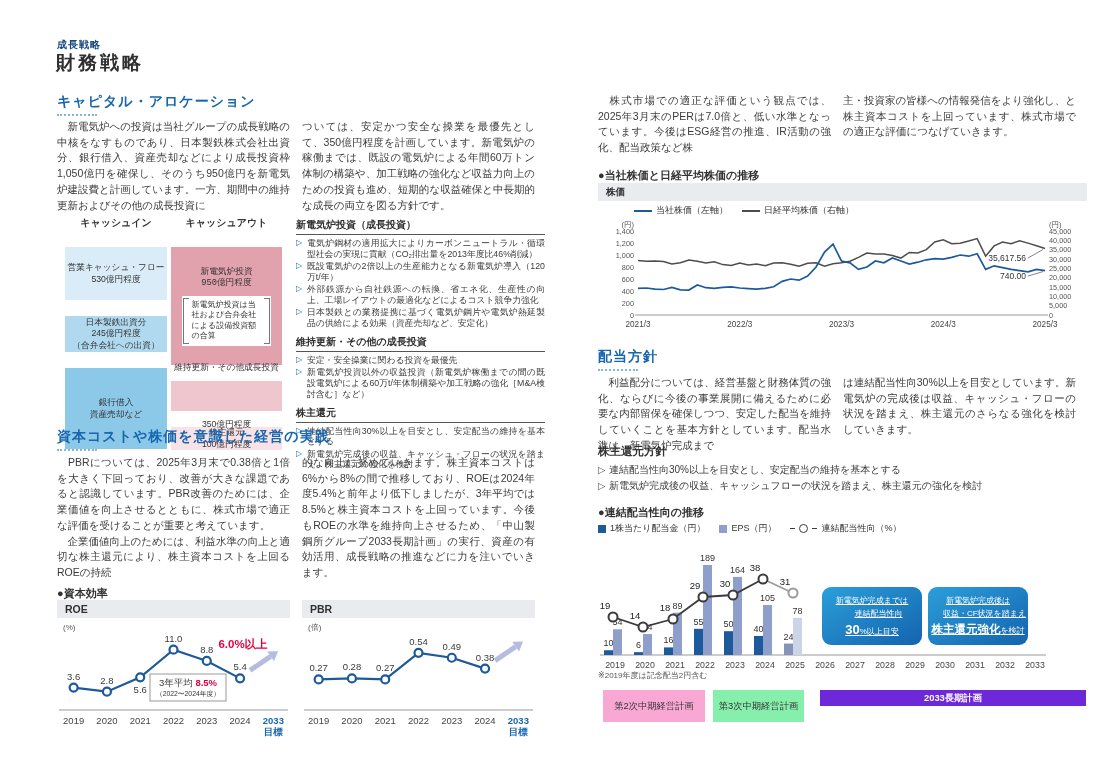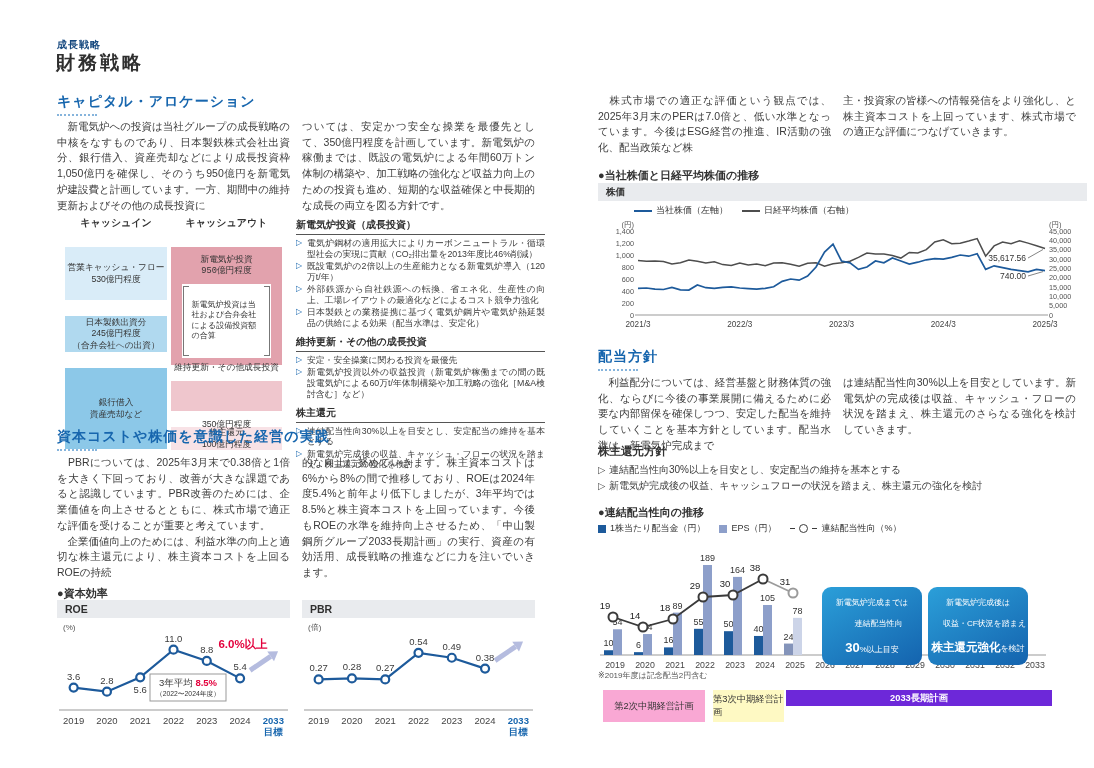--- a/index.html
+++ b/index.html
@@ -10,52 +10,52 @@
   .title{font-size:19px;font-weight:bold;color:#2f2f2f;letter-spacing:3px;}
   .sec-h{font-size:14px;font-weight:bold;color:#1766ae;letter-spacing:1px;}
   .sec-h::after{content:'';display:block;width:40px;border-bottom:2px dotted #86b4dc;margin-top:3px;}
   .para{font-size:10.5px;line-height:15.7px;text-align:justify;white-space:pre-line;color:#3a3a3a;}
   .sub-label{font-size:11px;font-weight:bold;color:#333;}
   .mini-h{font-size:11.5px;font-weight:bold;color:#333;}
   
   .cash-head{font-size:10px;font-weight:bold;text-align:center;color:#333;}
   .cash-box{box-sizing:border-box;display:flex;flex-direction:column;justify-content:center;align-items:center;
             text-align:center;font-size:8.7px;line-height:11.5px;color:#333;margin-bottom:2px;padding:2px;margin-top:16px;}
-  .bracket{position:relative;background:#fff;margin-top:6px;padding:16px 10px;font-size:8px;line-height:10.5px;text-align:left;width:84%;box-sizing:border-box;}
+  .bracket{position:relative;background:#fff;margin-top:6px;padding:4px 10px;font-size:8px;line-height:10.5px;text-align:left;width:84%;box-sizing:border-box;}
   .bracket::before{content:'';position:absolute;left:1px;top:2px;bottom:2px;width:5px;border:1px solid #777;border-right:none;}
   .bracket::after{content:'';position:absolute;right:1px;top:2px;bottom:2px;width:5px;border:1px solid #777;border-left:none;}
   
   .panel{margin-bottom:6px;}
   .panel-h{font-size:10px;font-weight:bold;color:#2f2f2f;border-bottom:1.5px solid #555;padding-bottom:2px;margin-bottom:3px;}
   .panel-item{position:relative;padding-left:11px;font-size:8.8px;line-height:10.8px;margin-bottom:1.5px;color:#3a3a3a;text-align:justify;}
   .panel-item::before{content:'▷';position:absolute;left:0;top:0;color:#1766ae;font-size:8px;}
   .ret-item{position:relative;padding-left:11px;font-size:10px;line-height:16px;color:#3a3a3a;}
   .ret-item::before{content:'▷';position:absolute;left:0;top:0;color:#444;font-size:9.5px;}
   
   .chart-band{background:#e9ebee;font-size:10.5px;font-weight:bold;color:#2f2f2f;padding:2px 8px;height:14px;line-height:14px;}
   svg text{font-family:"Liberation Sans","DejaVu Sans",sans-serif;}
   .legend-row{display:flex;align-items:center;gap:14px;font-size:9px;color:#333;}
   .leg-line{display:inline-block;width:18px;height:0;border-top:2.5px solid #1d5a9b;}
   .leg-sq{display:inline-block;width:8px;height:8px;}
   .leg-item{display:flex;align-items:center;gap:4px;}
   .leg-circ{display:inline-block;width:7px;height:7px;border:1.6px solid #3b3b3b;border-radius:50%;background:#fff;}
   .leg-dash{display:inline-block;width:5px;height:0;border-top:1.6px solid #3b3b3b;}
   
-  .pbox{position:absolute;width:100px;height:78px;border-radius:9px;color:#fff;text-align:center;
-        background:linear-gradient(150deg,#2b9fd9 0%,#1463ae 100%);display:flex;flex-direction:column;justify-content:center;gap:10px;}
+  .pbox{position:absolute;width:100px;height:58px;border-radius:9px;color:#fff;text-align:center;
+        background:linear-gradient(150deg,#2b9fd9 0%,#1463ae 100%);display:flex;flex-direction:column;justify-content:center;gap:2px;text-decoration:underline;}
   .pbox .s1{font-size:8px;}
   .pbox .s2{font-size:8px;padding-left:13px;}
   .pbox .bigrow{font-size:8px;margin-top:1px;}
   .pbox .big{font-size:13px;font-weight:bold;}
   .footnote{font-size:8px;color:#555;}
   
   #timeline{display:flex;height:32px;font-size:9.3px;}
   .tl-cell{display:flex;align-items:center;justify-content:center;color:#333;}
   .tl-c1{width:102px;background:#f9a8d4;margin-right:8px;}
-  .tl-c2{width:71px;background:#fef9c3;margin-right:2px;}
+  .tl-c2{width:91px;background:#86efac;margin-right:16px;}
   .tl-c3{width:266px;display:flex;flex-direction:column;}
   .tl-c3-top{height:16px;background:#6d28d9;color:#fff;font-weight:bold;display:flex;align-items:center;justify-content:center;}
   .tl-c3-bot{height:16px;display:flex;}
   .tl-c3a{width:148px;background:#f0f0f0;display:flex;align-items:center;justify-content:center;margin-right:1px;}
   .tl-c3b{width:117px;background:#d8d8d8;display:flex;align-items:center;justify-content:center;}
 </style>
 </head>
 <body>
 
 <div id="page">
@@ -101,21 +101,21 @@
         </div>
       </div>
   </div>
 
   <div class="abs" id="invest-panels" style="left:296px;top:218px;width:249px;">
       <div class="panel">
         <div class="panel-h">新電気炉投資（成長投資）</div>
         <div class="panel-item">電気炉鋼材の適用拡大によりカーボンニュートラル・循環型社会の実現に貢献（CO₂排出量を2013年度比46%削減）</div>
         <div class="panel-item">既設電気炉の2倍以上の生産能力となる新電気炉導入（120万t/年）</div>
         <div class="panel-item">外部鉄源から自社鉄源への転換、省エネ化、生産性の向上、工場レイアウトの最適化などによるコスト競争力強化</div>
-        <div class="panel-item">日本製鉄との業務提携に基づく電気炉鋼片や電気炉熱延製品の供給による効果（配当水準は、安定化）</div>
+        <div class="panel-item">日本製鉄との業務提携に基づく電気炉鋼片や電気炉熱延製品の供給による効果（資産売却など、安定化）</div>
       </div>
       <div class="panel">
         <div class="panel-h">維持更新・その他の成長投資</div>
         <div class="panel-item">安定・安全操業に関わる投資を最優先</div>
         <div class="panel-item">新電気炉投資以外の収益投資（新電気炉稼働までの間の既設電気炉による60万t/年体制構築や加工戦略の強化［M&amp;A検討含む］など）</div>
       </div>
       <div class="panel">
         <div class="panel-h">株主還元</div>
         <div class="panel-item">連結配当性向30%以上を目安とし、安定配当の維持を基本とする</div>
         <div class="panel-item">新電気炉完成後の収益、キャッシュ・フローの状況を踏まえ、株主還元の強化を検討</div>

